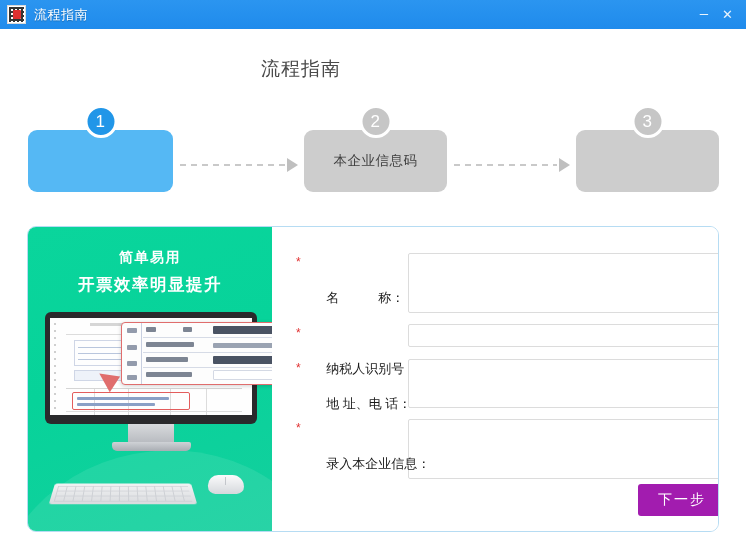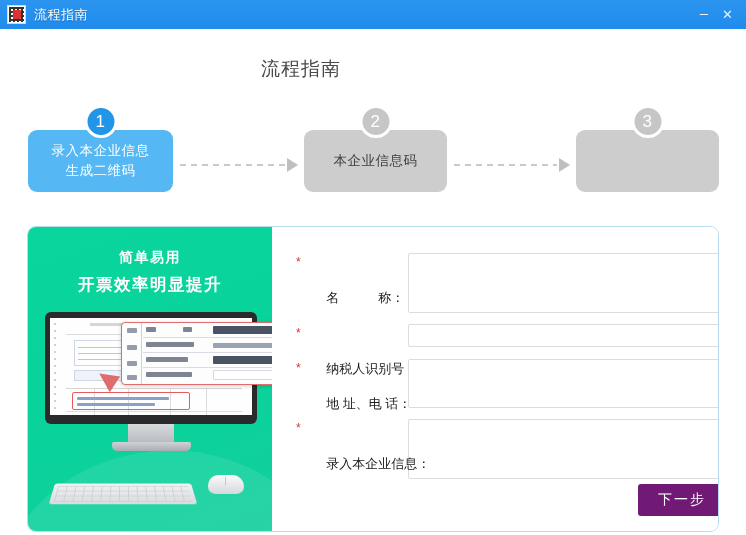--- a/index.html
+++ b/index.html
@@ -167,21 +167,21 @@
   .frow.r1 .fbox { width: 320px; height: 60px; }
   .frow.r2 { left: 18px; top: 97px; }
   .frow.r2 .fbox { width: 320px; height: 23px; }
   .frow.r3 { left: 18px; top: 132px; }
   .frow.r3 .fbox { width: 320px; height: 49px; }
   .frow.r4 { left: 18px; top: 192px; }
   .frow.r4 .fbox { width: 320px; height: 60px; }
 
   .next-btn {
     position: absolute; left: 366px; top: 257px; width: 88px; height: 32px;
-    background: #701a75; border: none; border-radius: 3px;
+    background: #a21caf; border: none; border-radius: 3px;
     color: #ffffff; font-size: 14px; letter-spacing: 2px; cursor: pointer;
     font-family: "Liberation Sans", sans-serif;
   }
 </style>
 </head>
 <body>
 
 <div class="titlebar">
   <span class="app-icon">
     <span class="qr"></span>
@@ -195,24 +195,20 @@
 </div>
 
 <div class="page">
 
   <div class="page-title">流程指南</div>
 
   <div class="steps">
 
     <div class="step s1">
       <span class="badge">1</span>
-      <span>
-        <span>录入本企业信息</span><br>
-        <span>生成二维码</span>
-      </span>
     </div>
 
     <div class="connector c1">
       <span class="dash"></span>
       <span class="arrow"></span>
     </div>
 
     <div class="step s2">
       <span class="badge">2</span>
       <span>本企业信息码</span>

